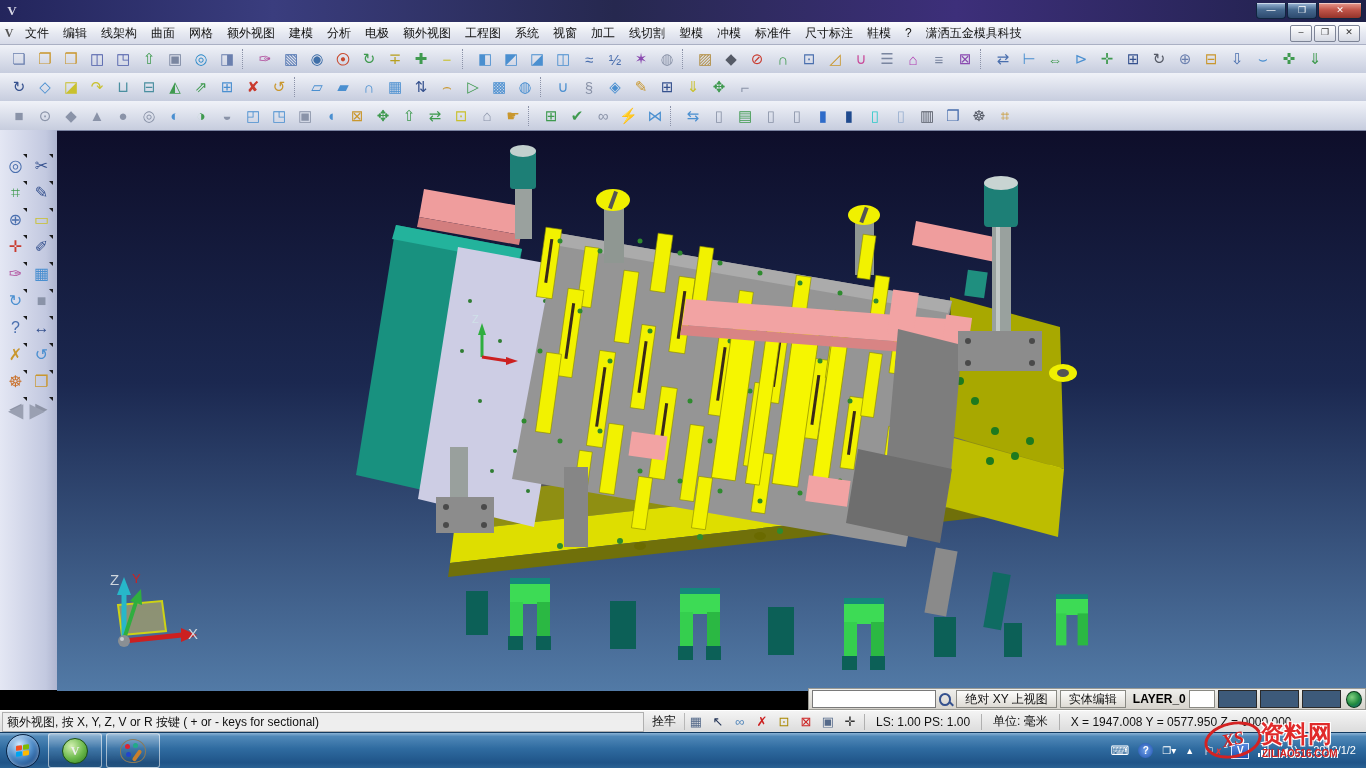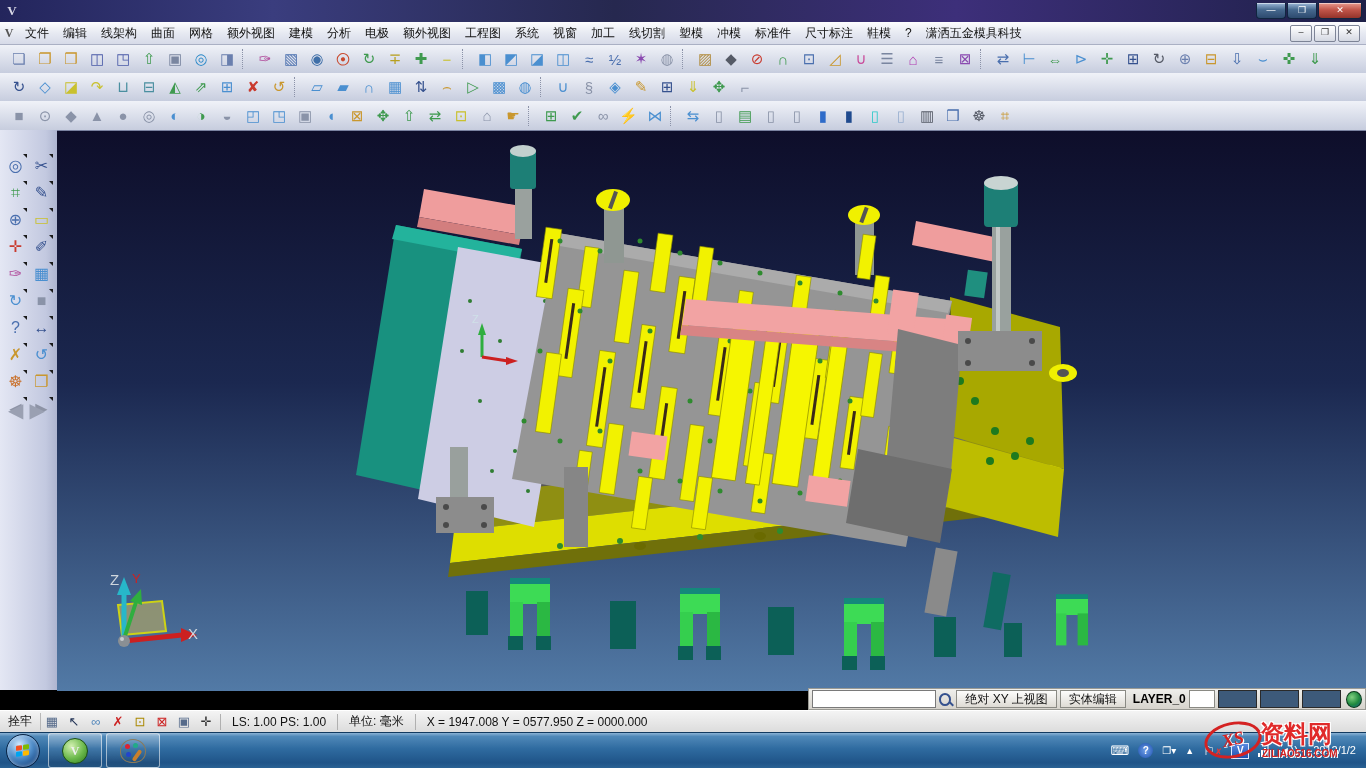--- a/index.html
+++ b/index.html
@@ -631,20 +631,21 @@
   <button class="vc-btn">实体编辑</button>
   <span id="layer-label">LAYER_0</span>
   <span id="layer-select"></span>
   <span class="layer-chip"></span>
   <span class="layer-chip"></span>
   <span class="layer-chip"></span>
   <span class="globe-icon"></span>
 </div>
 
 <div id="statusbar">
+  <span id="status-message">额外视图, 按 X, Y, Z, V or R 按键 ( + or - keys for sectional)</span>
   <span id="lock-cell">拴牢</span>
   <span id="status-icons" style="display:flex;align-items:center;">
 
   <span class="sbtn" style="color: rgb(85, 106, 138);">▦</span>
       <span class="sbtn" style="color: rgb(34, 51, 85);">↖</span>
       <span class="sbtn" style="color: rgb(85, 136, 187);">∞</span>
       <span class="sbtn" style="color: rgb(204, 34, 34);">✗</span>
       <span class="sbtn" style="color: rgb(170, 136, 0);">⊡</span>
       <span class="sbtn" style="color: rgb(204, 34, 34);">⊠</span>
       <span class="sbtn" style="color: rgb(85, 106, 138);">▣</span>

